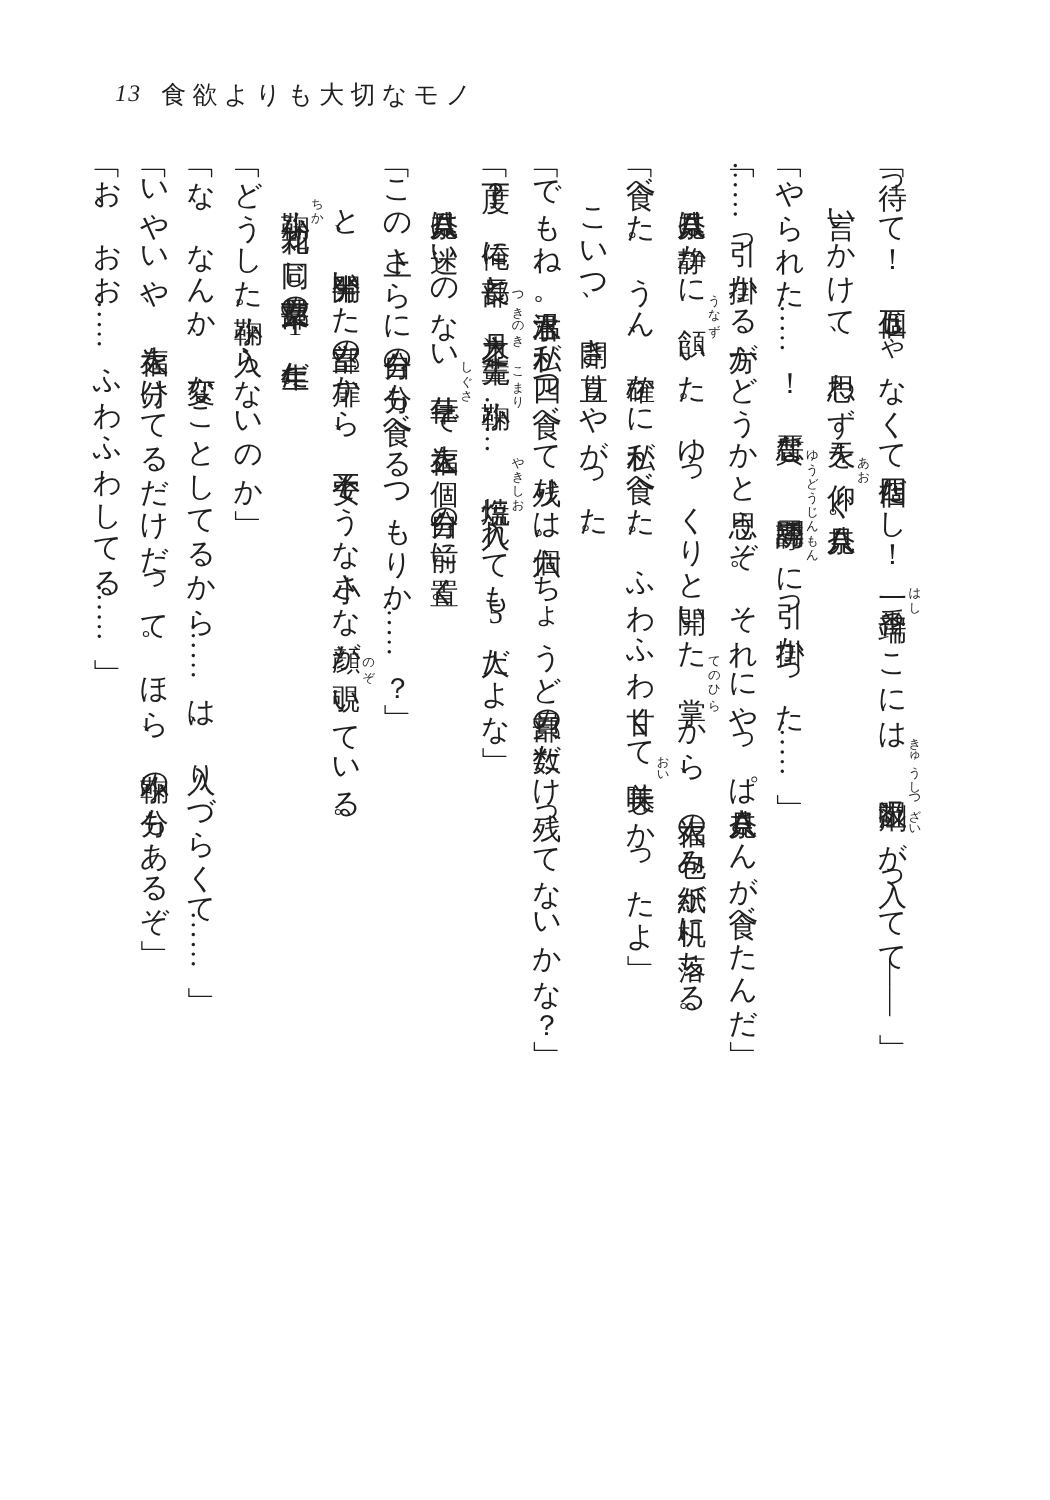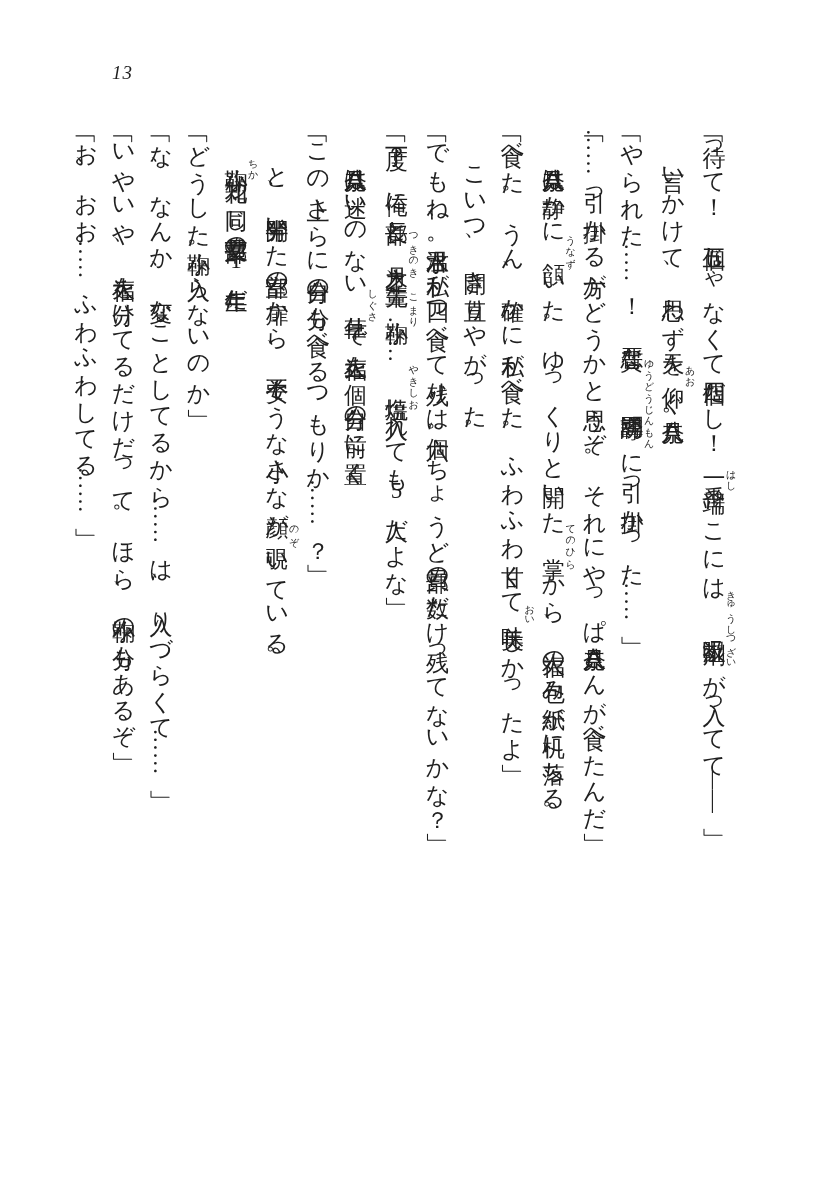--- a/index.html
+++ b/index.html
@@ -12,21 +12,21 @@
     position: relative;
     background: #ffffff;
     color: #1f1f1f;
     font-family: "Liberation Serif", "DejaVu Serif", serif;
     overflow: hidden;
   }
   
   .running-head {
     position: absolute;
     top: 62px;
-    left: 112px;
+    left: 92px;
     display: flex;
     align-items: center;
     white-space: nowrap;
   }
   .page-number {
     font-style: italic;
     font-size: 19px;
     letter-spacing: 1px;
   }
   .chapter-title {
@@ -65,20 +65,21 @@
     text-combine-upright: all;
   }
 </style>
 </head>
 <body>
 
 <div class="page">
 
   <header class="running-head">
     <span class="page-number">13</span>
+    <span class="chapter-title">食欲よりも大切なモノ</span>
   </header>
 
   <main class="text-block" id="text-block">
       <p class="para">「待って！　五個じゃなくて四個だし！　一番<ruby>端<rt>はし</rt></ruby>っこには<ruby>吸湿剤<rt>きゅうしつざい</rt></ruby>が入ってて――」</p>
       <p class="para indent">言いかけて、思わず天を<ruby>仰<rt>あお</rt></ruby>ぐ八奈見。</p>
       <p class="para">「やられた……！　悪質な<ruby>誘導尋問<rt>ゆうどうじんもん</rt></ruby>に引っ掛かった……」</p>
       <p class="para">「……引っ掛かる方がどうかと思うぞ。それにやっぱ八奈見さんが食べたんだ」</p>
       <p class="para indent">八奈見は静かに<ruby>頷<rt>うなず</rt></ruby>いた。ゆっくりと開いた<ruby>掌<rt>てのひら</rt></ruby>から、大福の包み紙が机に落ちる。</p>
       <p class="para">「食べた。うん、確かに私が食べた。ふわふわ甘くて<ruby>美味<rt>おい</rt></ruby>しかったよ」</p>
       <p class="para indent">こいつ、開き直りやがった。</p>

